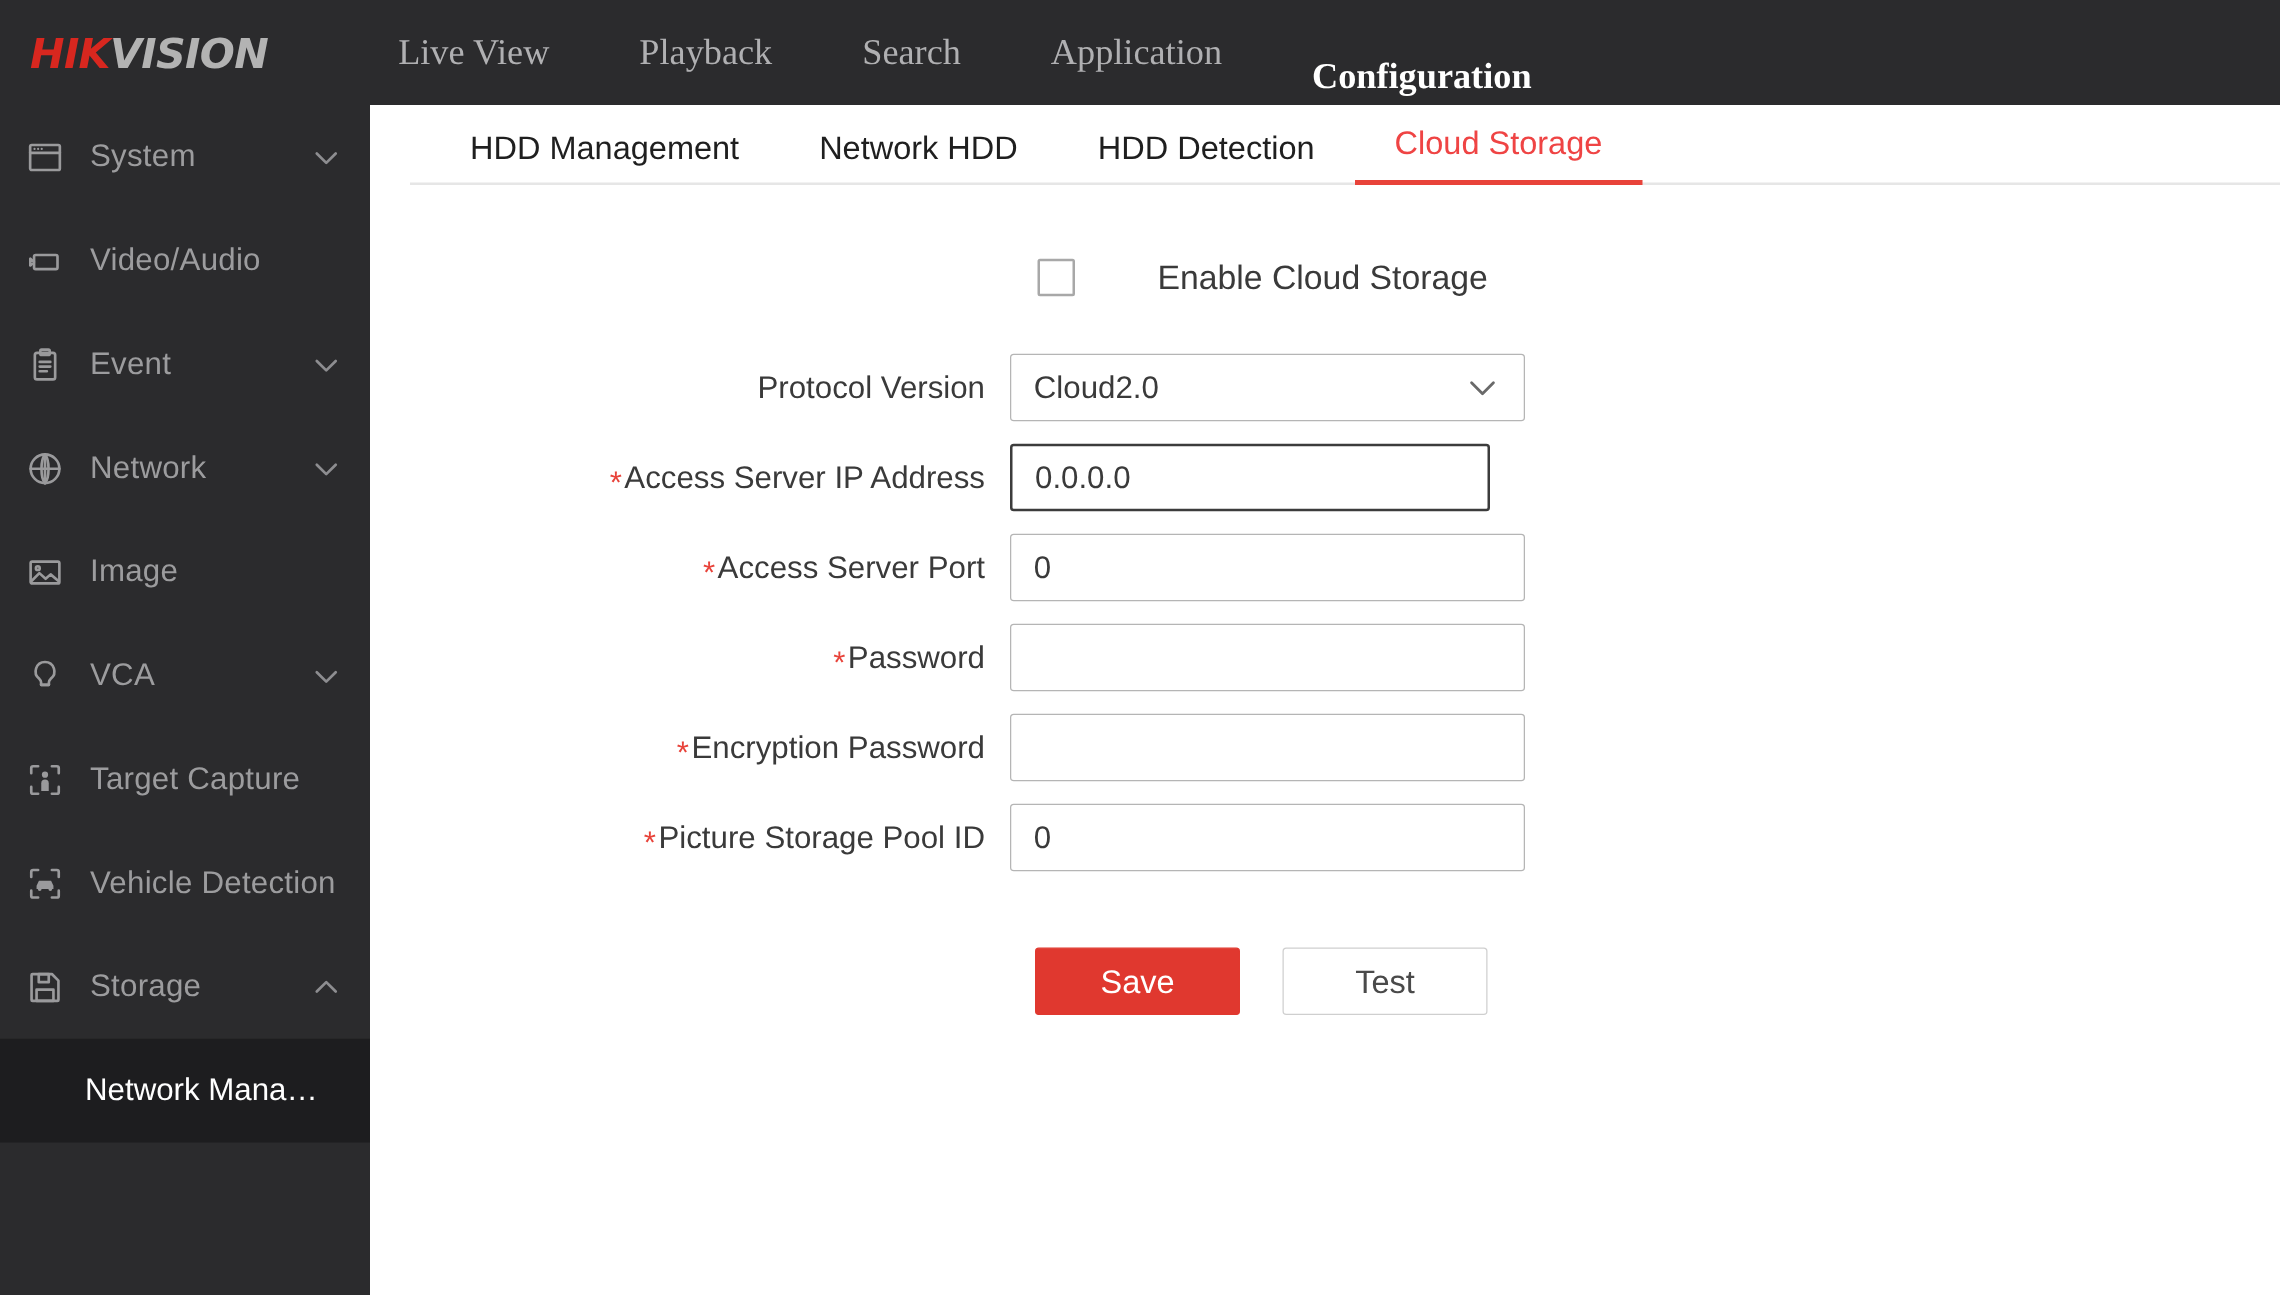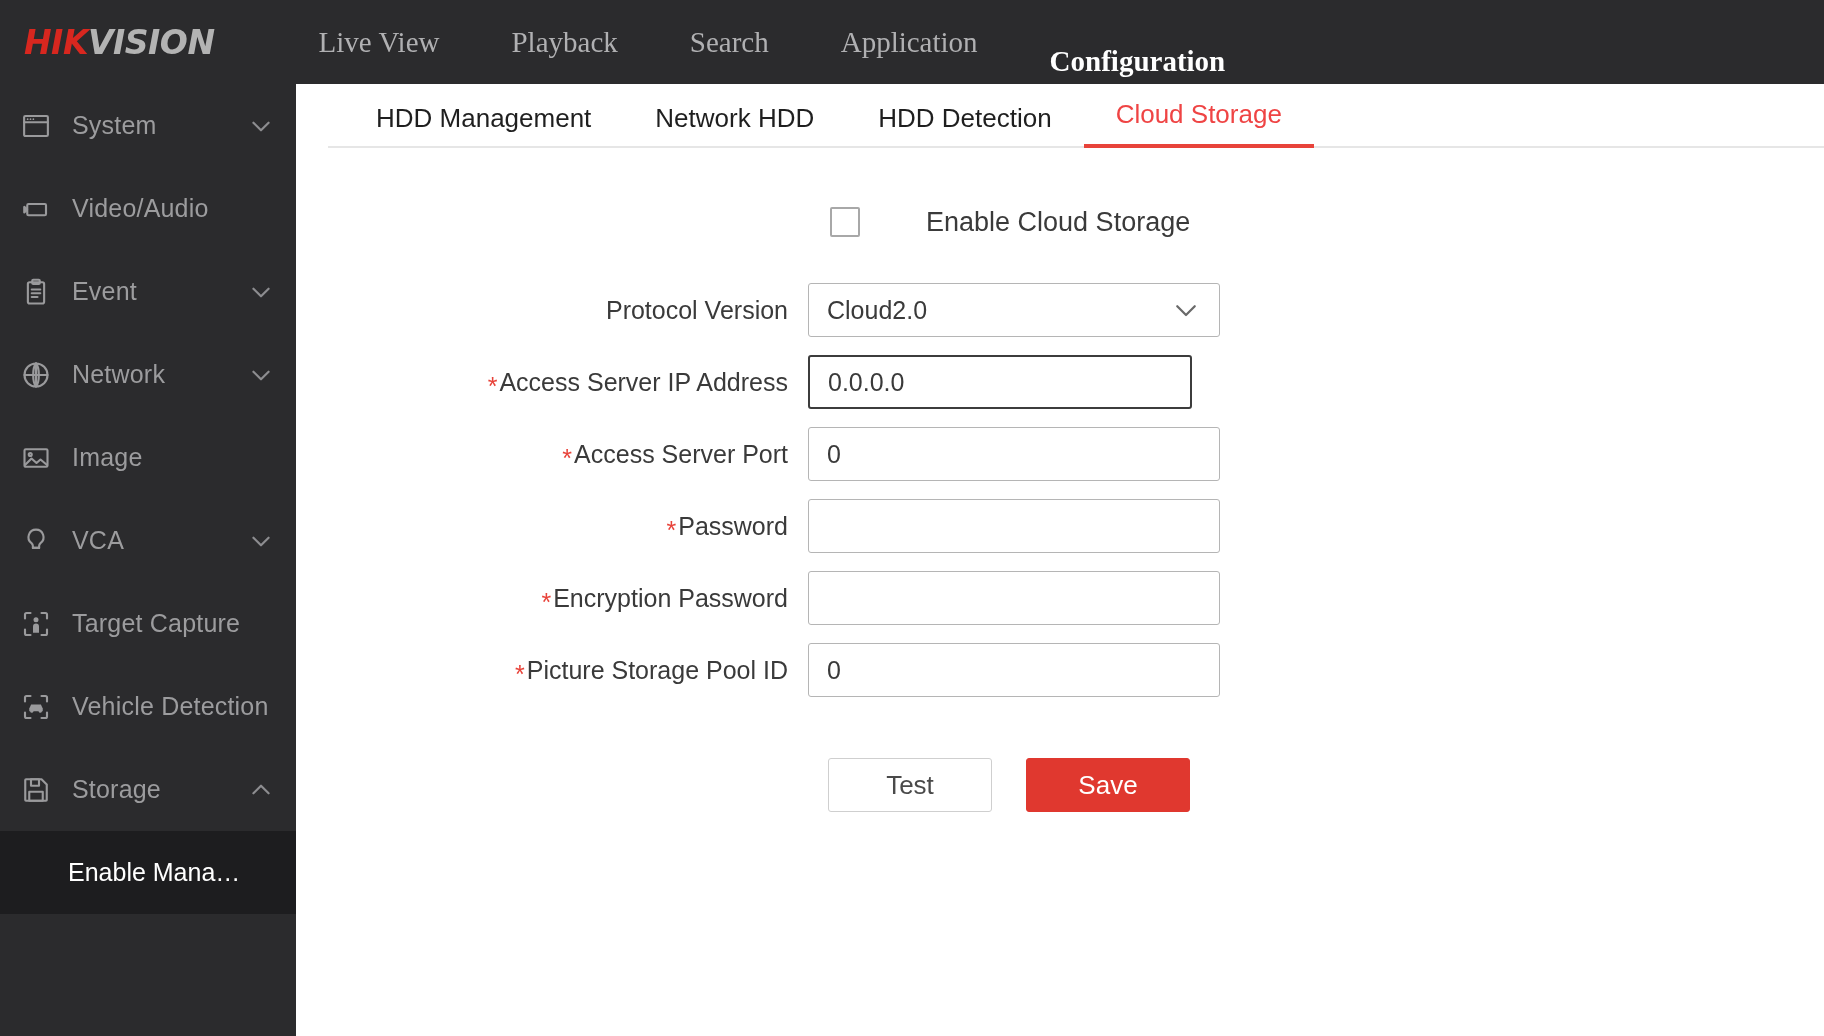--- a/index.html
+++ b/index.html
@@ -374,21 +374,21 @@
         </svg>
       </span>
       <span class="side-label">Storage</span>
       <span class="side-chevron">
         <svg width="26" height="26" viewBox="0 0 24 24" fill="none" stroke="currentColor" stroke-width="2" stroke-linecap="round" stroke-linejoin="round">
           <path d="M5 15l7-7 7 7"></path>
         </svg>
       </span>
     </div>
     <div class="sub-item">
-      <span class="sub-label">Enable Mana…</span>
+      <span class="sub-label">Network Mana…</span>
     </div>
   </div>
 
 <div class="main">
 
   <div class="tabbar" id="tabbar">
       <div class="tab">HDD Management</div>
       <div class="tab">Network HDD</div>
       <div class="tab">HDD Detection</div>
       <div class="tab active">Cloud Storage</div>
@@ -456,18 +456,18 @@
             <span class="req">*</span>
             <span>Picture Storage Pool ID</span>
           </div>
           <div class="field">
             <span>0</span>
           </div>
         </div>
       </div>
 
     <div class="btn-row" id="btnrow">
+        <div class="btn primary">Save</div>
         <div class="btn secondary">Test</div>
-        <div class="btn primary">Save</div>
       </div>
 
   </div>
 </div>
 
 </body></html>

